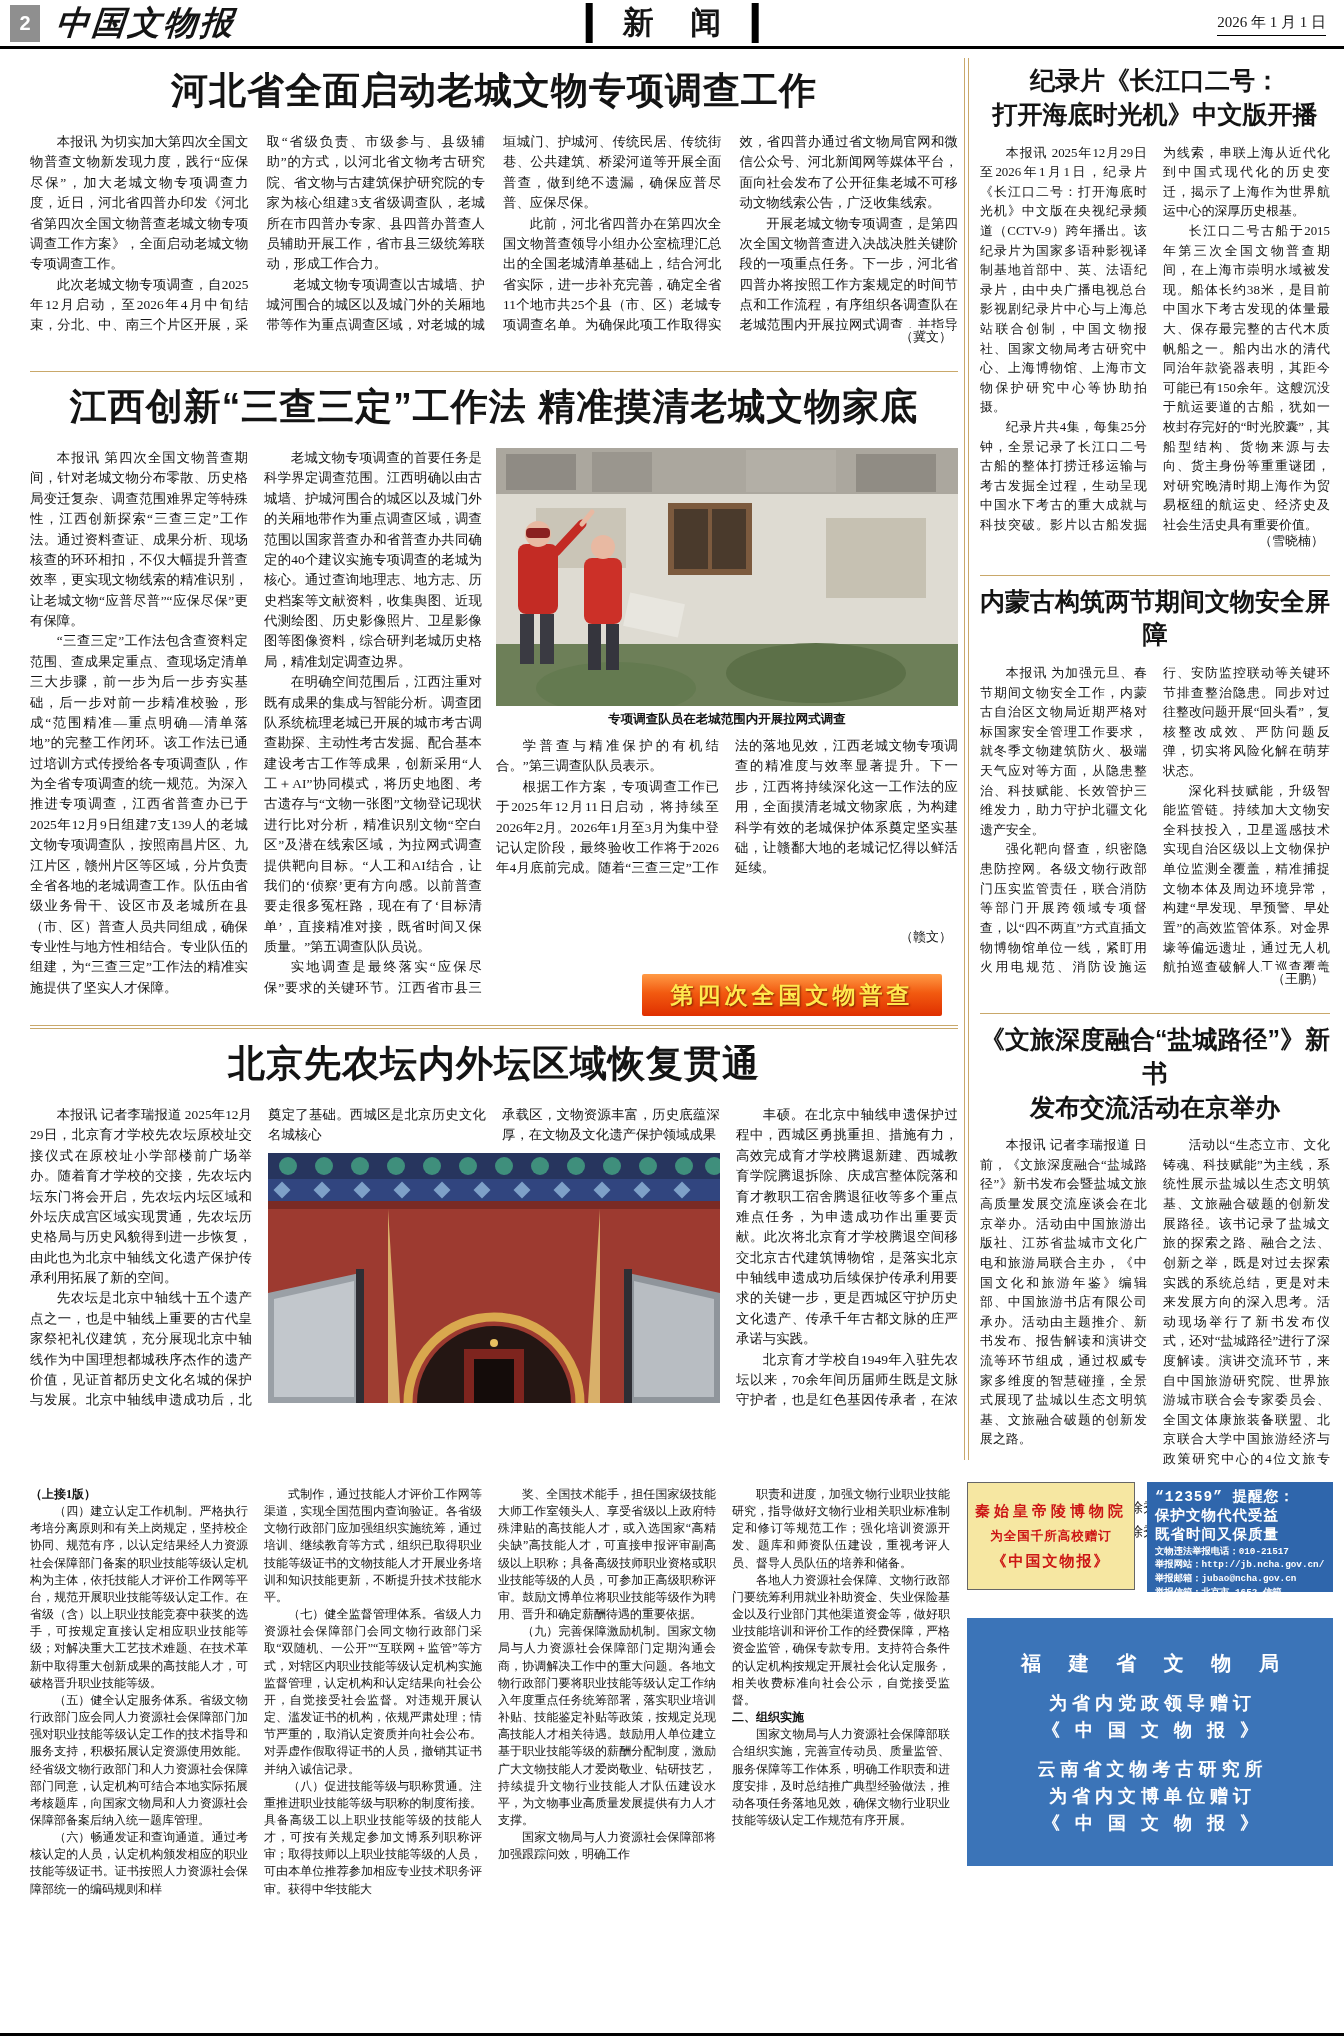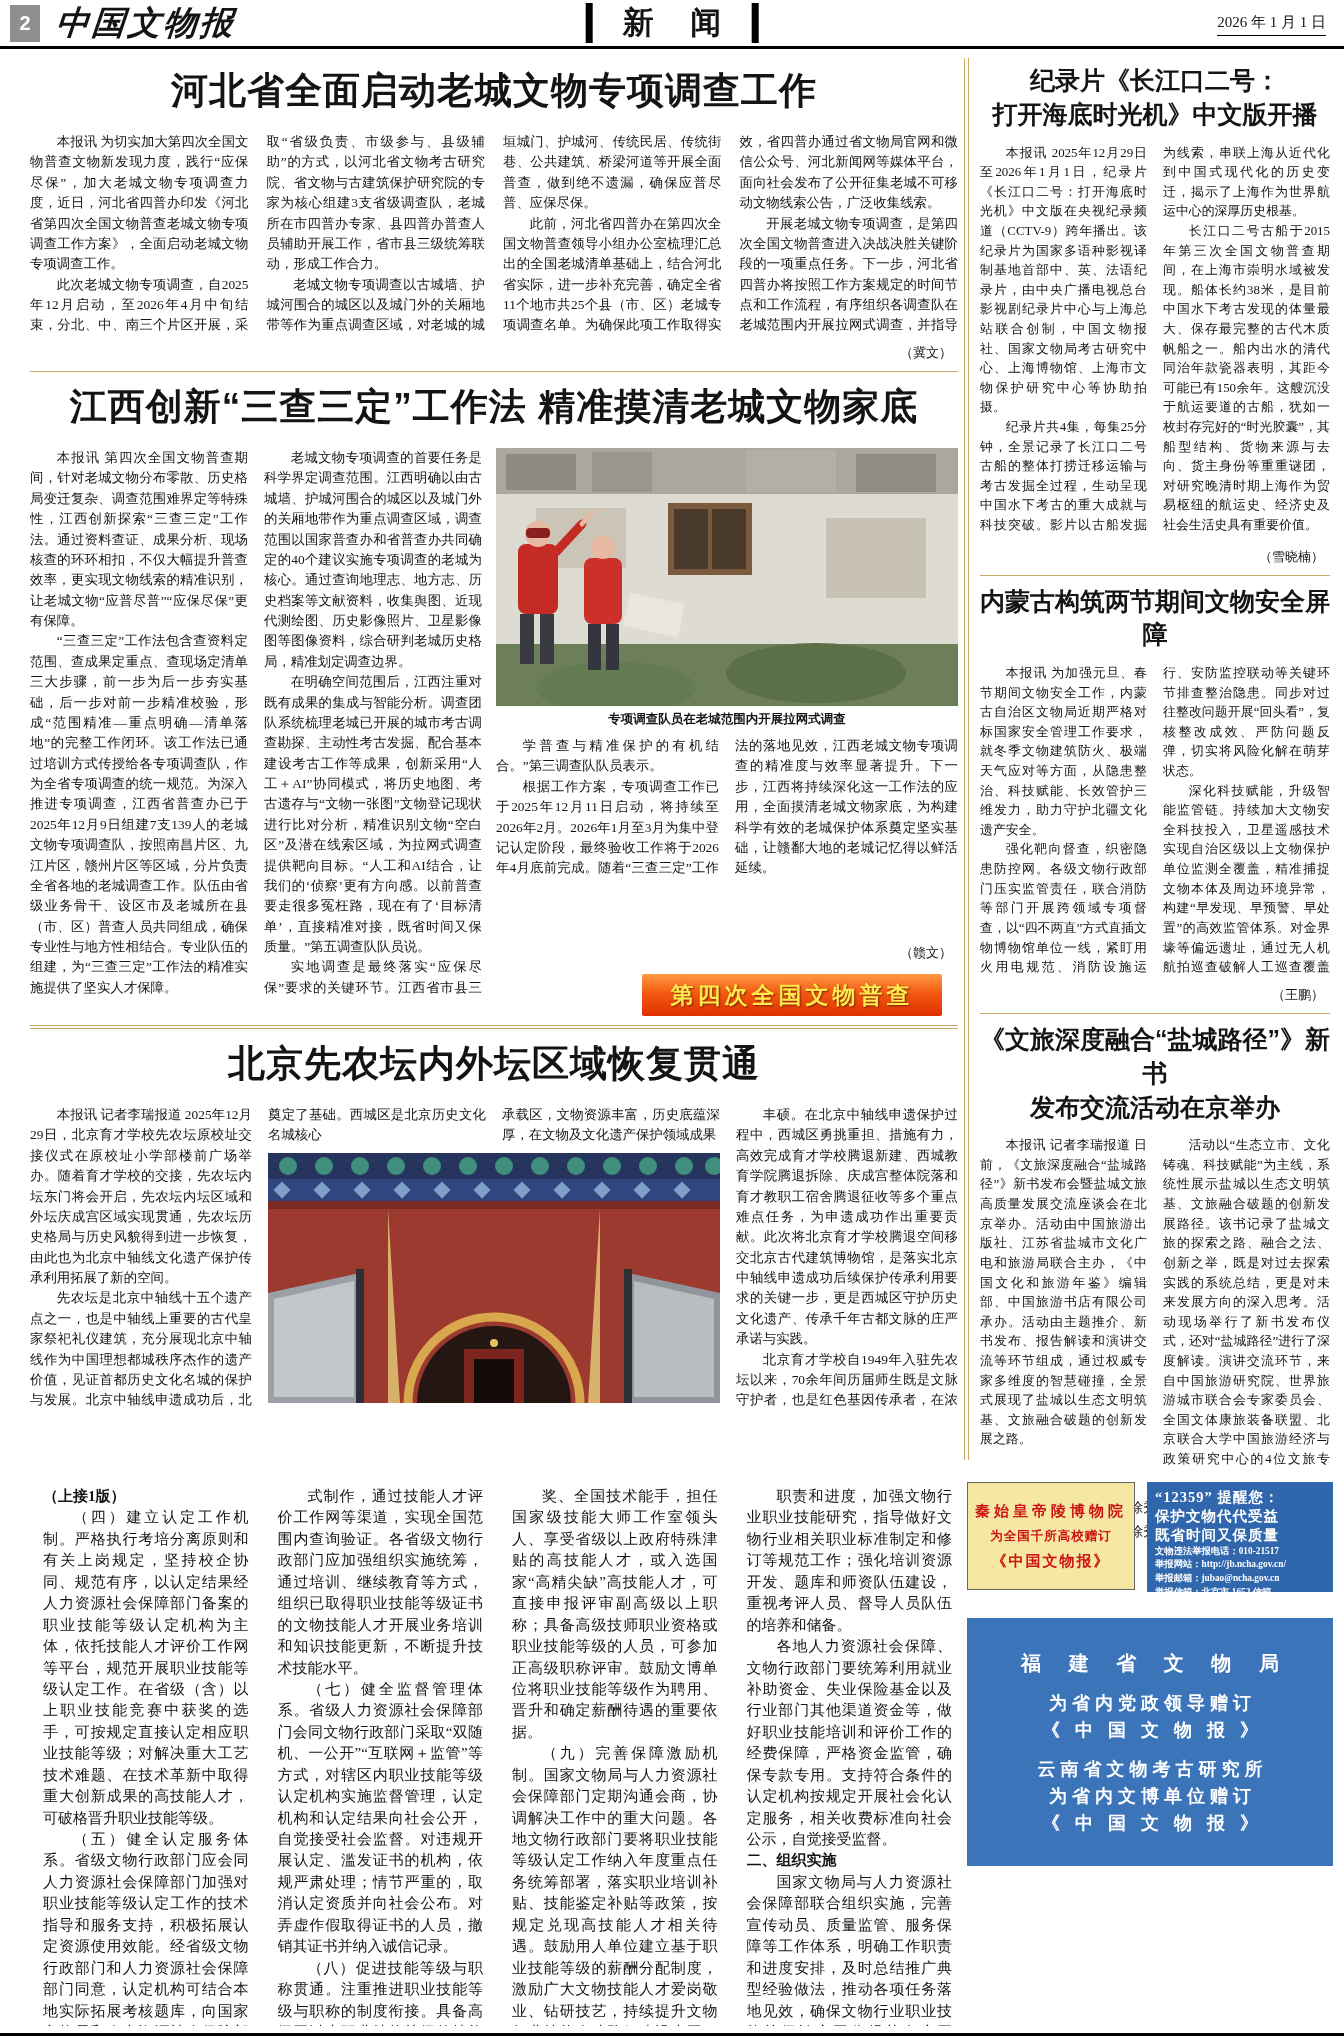--- a/index.html
+++ b/index.html
@@ -24,21 +24,21 @@
   .hsep2{border-top:1px solid #c9a86a;border-bottom:1px solid #c9a86a;height:2px;margin:9px 0;}
   
   .big-title{font-size:37px;font-weight:900;text-align:center;font-family:"Liberation Sans",sans-serif;
              margin:10px 0 16px;letter-spacing:1px;}
   .r-title{font-size:25px;font-weight:900;text-align:center;font-family:"Liberation Sans",sans-serif;
            margin:8px 0 12px;line-height:1.35;}
   .body-text p{margin:0;text-indent:2em;}
   .body-text{text-align:justify;font-size:13.4px;line-height:1.52;}
   .cols4{column-count:4;column-gap:18px;height:212px;overflow:hidden;position:relative;}
   .cols2{column-count:2;column-gap:16px;overflow:hidden;position:relative;}
-  .byline{position:absolute;right:6px;bottom:0;background:#fff;padding-left:10px;font-size:13px;}
+  .byline{position:absolute;right:6px;bottom:16px;background:#fff;padding-left:10px;font-size:13px;}
   .relwrap{position:relative;}
   
   .c-flex{display:flex;gap:14px;}
   .c-left{width:452px;column-count:2;column-gap:16px;height:566px;overflow:hidden;}
   .c-right{width:462px;}
   .photo{display:block;width:100%;}
   .caption{font-size:12.5px;font-weight:bold;text-align:center;margin:5px 0 8px;font-family:"Liberation Sans",sans-serif;}
   .c-right-text{column-count:2;column-gap:16px;height:208px;overflow:hidden;text-align:justify;
                 font-size:13.4px;line-height:1.52;position:relative;}
   .banner{width:300px;height:42px;margin:12px 16px 0 auto;background:linear-gradient(180deg,#ff9a45 0%,#f25a10 45%,#df2f00 100%);
@@ -51,32 +51,32 @@
   .e-mini{display:flex;gap:16px;}
   .e-mini > div{width:218px;overflow:hidden;height:42px;}
   
   .bodyB{height:404px;font-size:12.9px;}
   .bodyD{height:322px;font-size:12.9px;}
   .bodyF{height:344px;font-size:12.9px;}
   .editors{margin-top:16px;text-align:center;font-size:13.5px;line-height:1.75;}
   
   .bottomL{position:absolute;left:30px;top:1486px;width:922px;}
   .cont-cols{display:flex;gap:16px;}
-  .cont-col{width:218px;font-size:15px;line-height:1.43;text-align:justify;height:540px;overflow:hidden;margin-left:13px;}
+  .cont-col{width:218px;font-size:12px;line-height:1.43;text-align:justify;height:540px;overflow:hidden;}
   .cont-col p{margin:0;text-indent:2em;}
   .cont-col p.lbl{text-indent:0;font-weight:bold;}
   .bottomR{position:absolute;left:967px;top:1482px;width:366px;}
   .ads-row{display:flex;gap:12px;}
   .ad-yellow{width:168px;height:106px;background:#f6e7a2;border:1.5px solid #666;color:#cc1414;
              font-family:"Liberation Sans",sans-serif;display:flex;flex-direction:column;justify-content:center;
              align-items:center;gap:7px;text-align:center;}
   .ay1{font-size:15px;font-weight:900;letter-spacing:4px;}
   .ay2{font-size:12.5px;font-weight:900;letter-spacing:1px;}
   .ay3{font-size:15px;font-weight:900;letter-spacing:2px;}
-  .ad-hotline{width:172px;height:98px;background:#2f66ac;color:#fff;font-family:Liberation Serif, serif;
+  .ad-hotline{width:172px;height:98px;background:#2f66ac;color:#fff;font-family:Liberation Mono, monospace;
               padding:6px 8px;}
   .hl-big{font-size:14.5px;font-weight:900;line-height:1.3;letter-spacing:1px;}
   .hl-small{font-size:9.3px;font-weight:bold;line-height:1.5;}
   .ad-sub{margin-top:26px;background:#3b74b8;color:#fff;height:248px;font-family:"Liberation Sans",sans-serif;
           font-weight:900;text-align:center;display:flex;flex-direction:column;justify-content:center;}
   .sub-org{font-size:20px;letter-spacing:11px;line-height:1.5;text-indent:11px;}
   .sub-msg{font-size:18px;letter-spacing:5px;line-height:1.5;text-indent:5px;}
   .sub-gap{height:12px;}
   .bottom-rule{position:absolute;left:0;bottom:4px;width:1344px;border-top:3px solid #000;}
 </style>

